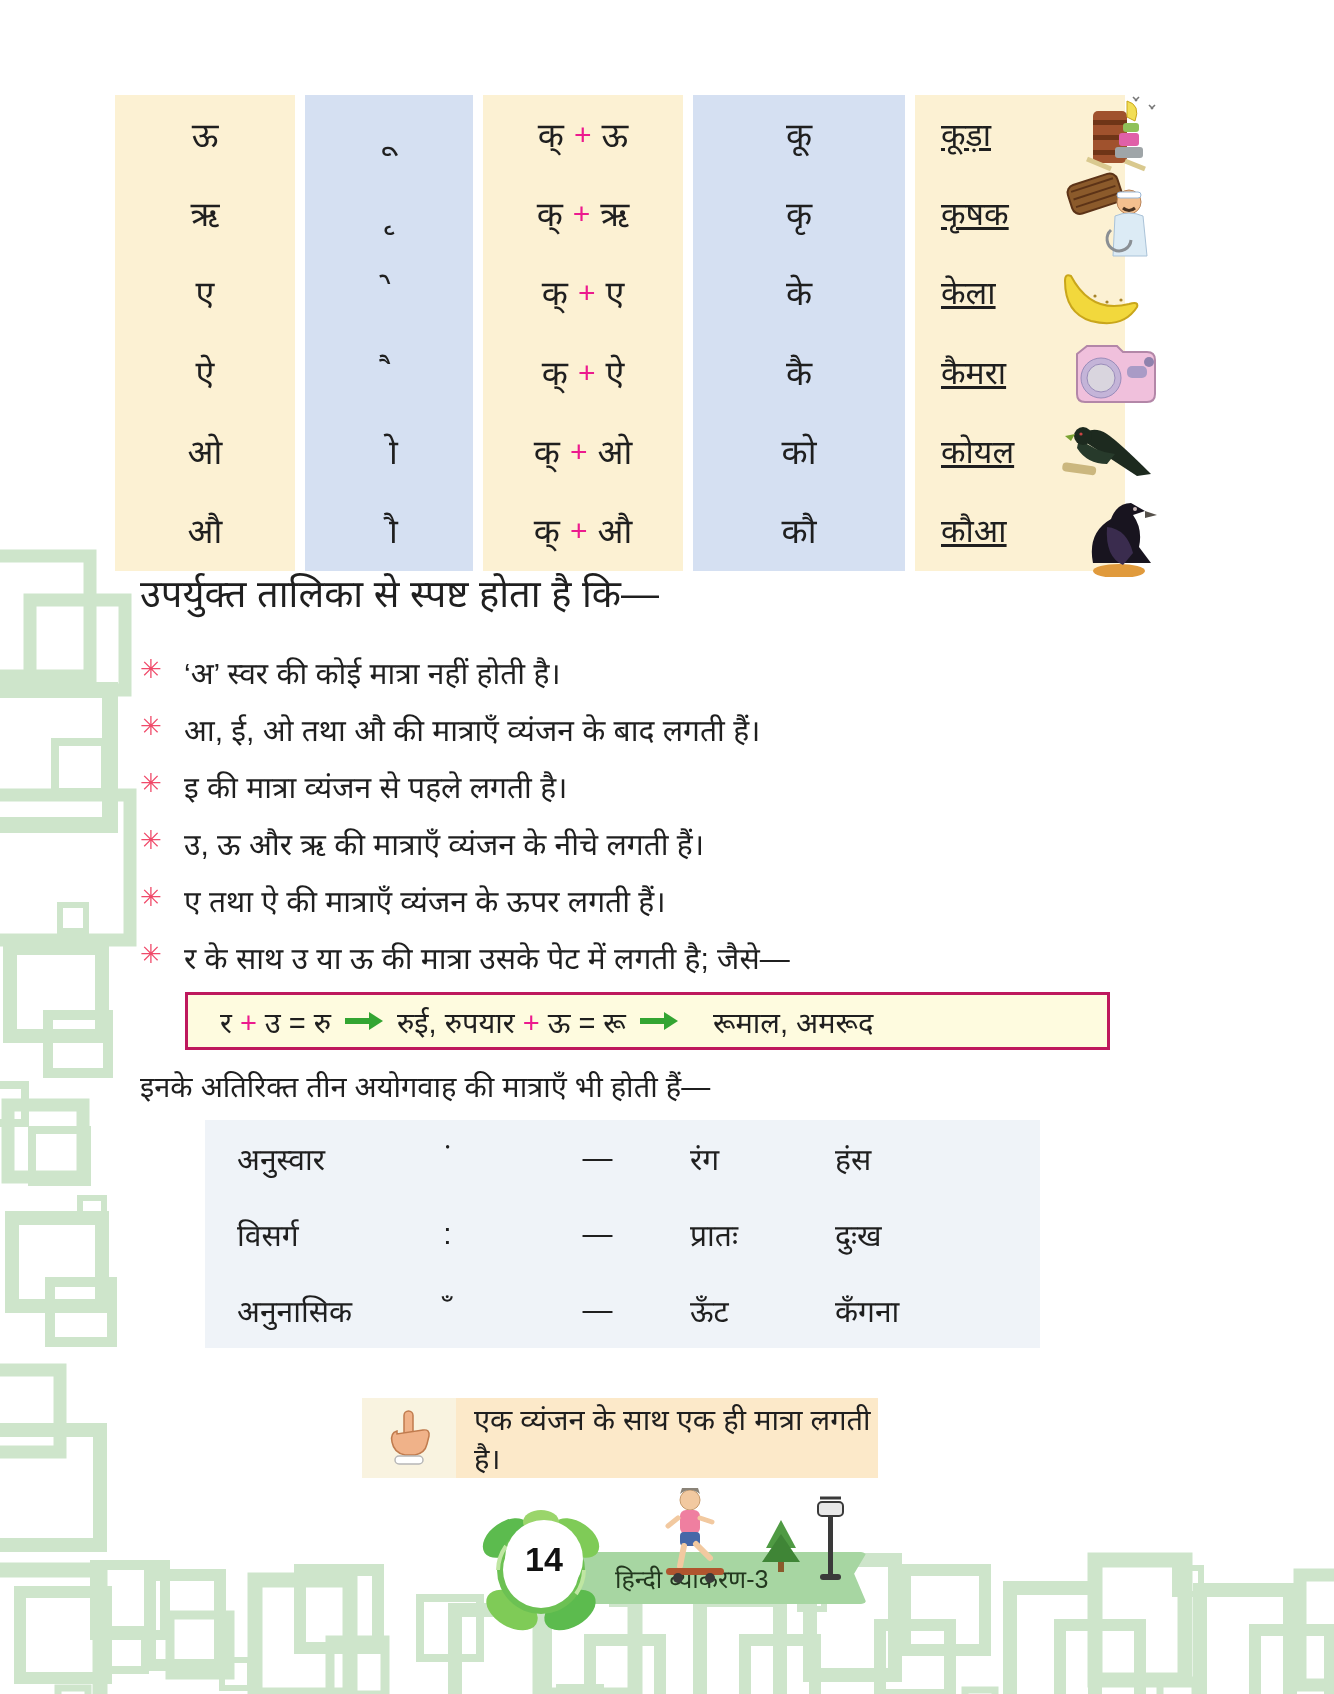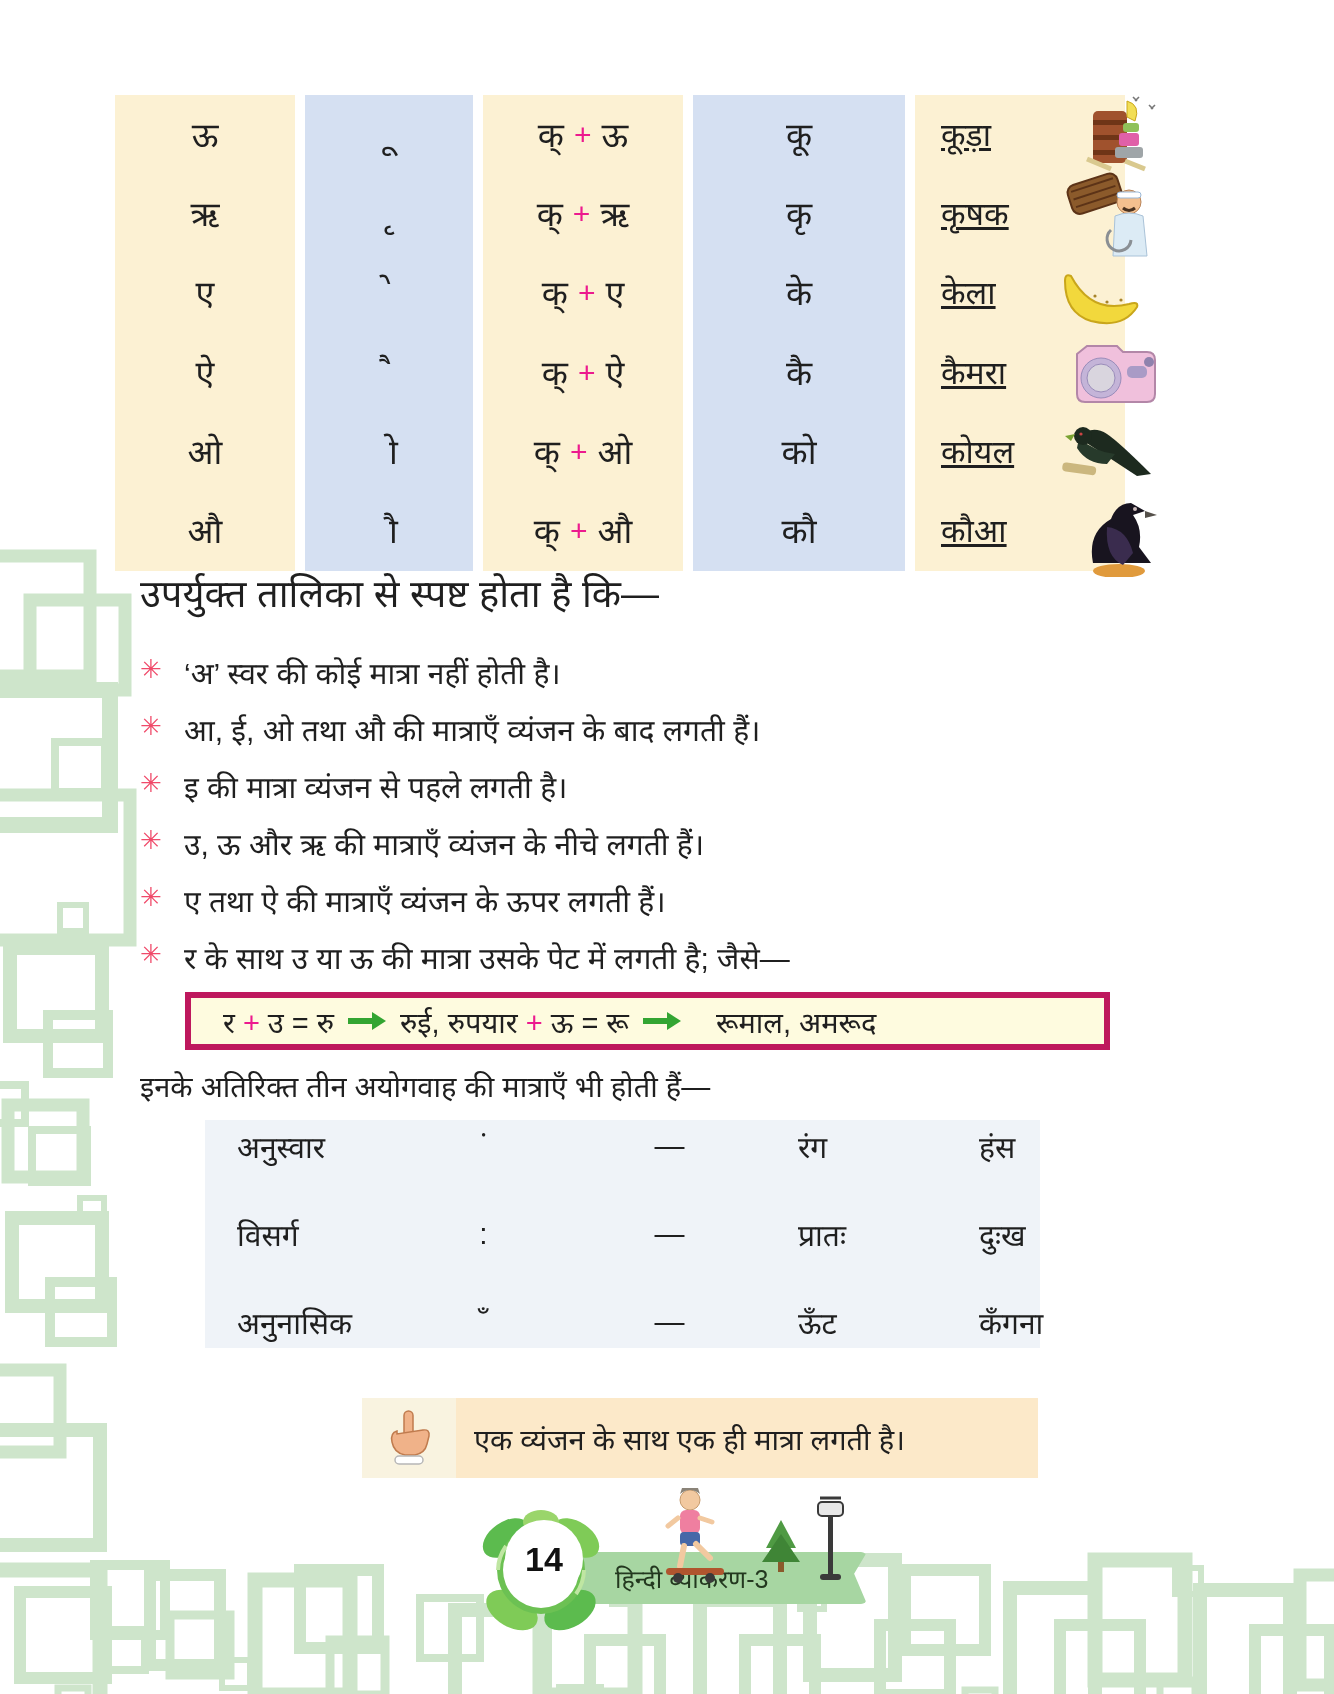--- a/index.html
+++ b/index.html
@@ -36,46 +36,46 @@
 
   
   .intro { position:absolute; left:140px; top:566px; font-size:38px; z-index:2; }
   .bullets { position:absolute; left:140px; top:652px; z-index:2; }
   .bullet { display:flex; align-items:flex-start; margin-bottom:22px; height:35px; }
   .bullet .mark { color:#f04a6a; font-size:26px; width:44px; flex:0 0 auto; padding-top:2px; }
   .bullet .btxt { font-size:30px; }
 
   .example-box {
     position:absolute; left:185px; top:992px; width:925px; height:58px;
-    background:#fefbdf; border:6px solid #be185d;
+    background:#fefbdf; border:3px solid #be185d;
     display:flex; align-items:center; font-size:29px; z-index:2;
   }
   .formula { white-space:nowrap; }
   .formula .plus { color:#ec1a8e; margin:0 8px; }
   .formula .eq { margin:0 8px; }
   .arrow-icon { margin:0 14px; flex:0 0 auto; }
   .ex-left { margin-left:32px; }
   .ex-words-l { }
   .ex-right { }
   .ex-words-r { margin-left:21px; }
 
   .ayogvah-intro { position:absolute; left:140px; top:1066px; font-size:29px; z-index:2; }
   .ayogvah-table {
     position:absolute; left:205px; top:1120px; width:835px; height:228px;
     background:#eff3f8; z-index:2;
     display:grid; grid-template-columns:185px 115px 185px 145px 205px;
-    grid-template-rows:repeat(3,1fr); align-items:center;gap:36px;
+    grid-template-rows:repeat(3,1fr); align-items:center;
   }
   .ay-cell { font-size:30px; }
   .ay-name { padding-left:32px; }
   .ay-sym  { text-align:center; }
   .ay-dash { text-align:center; }
 
   .note-box {
-    position:absolute; left:362px; top:1398px; width:676px; height:80px;
+    position:absolute; left:362px; top:1398px; width:516px; height:80px;
     display:flex; z-index:2;
   }
   .note-icon-cell { width:94px; background:#f9f3e0; display:flex; align-items:center; justify-content:center; }
   .note-text-cell { flex:1; background:#fce9c9; display:flex; align-items:center; padding-left:18px; font-size:29px; }
 
   
   .footer-banner {
     position:absolute; left:545px; top:1552px; width:322px; height:52px;
     background:#a7d6a2; border-radius:6px; z-index:1;
     clip-path:polygon(0 0,100% 0,96% 42%,100% 100%,0 100%);

